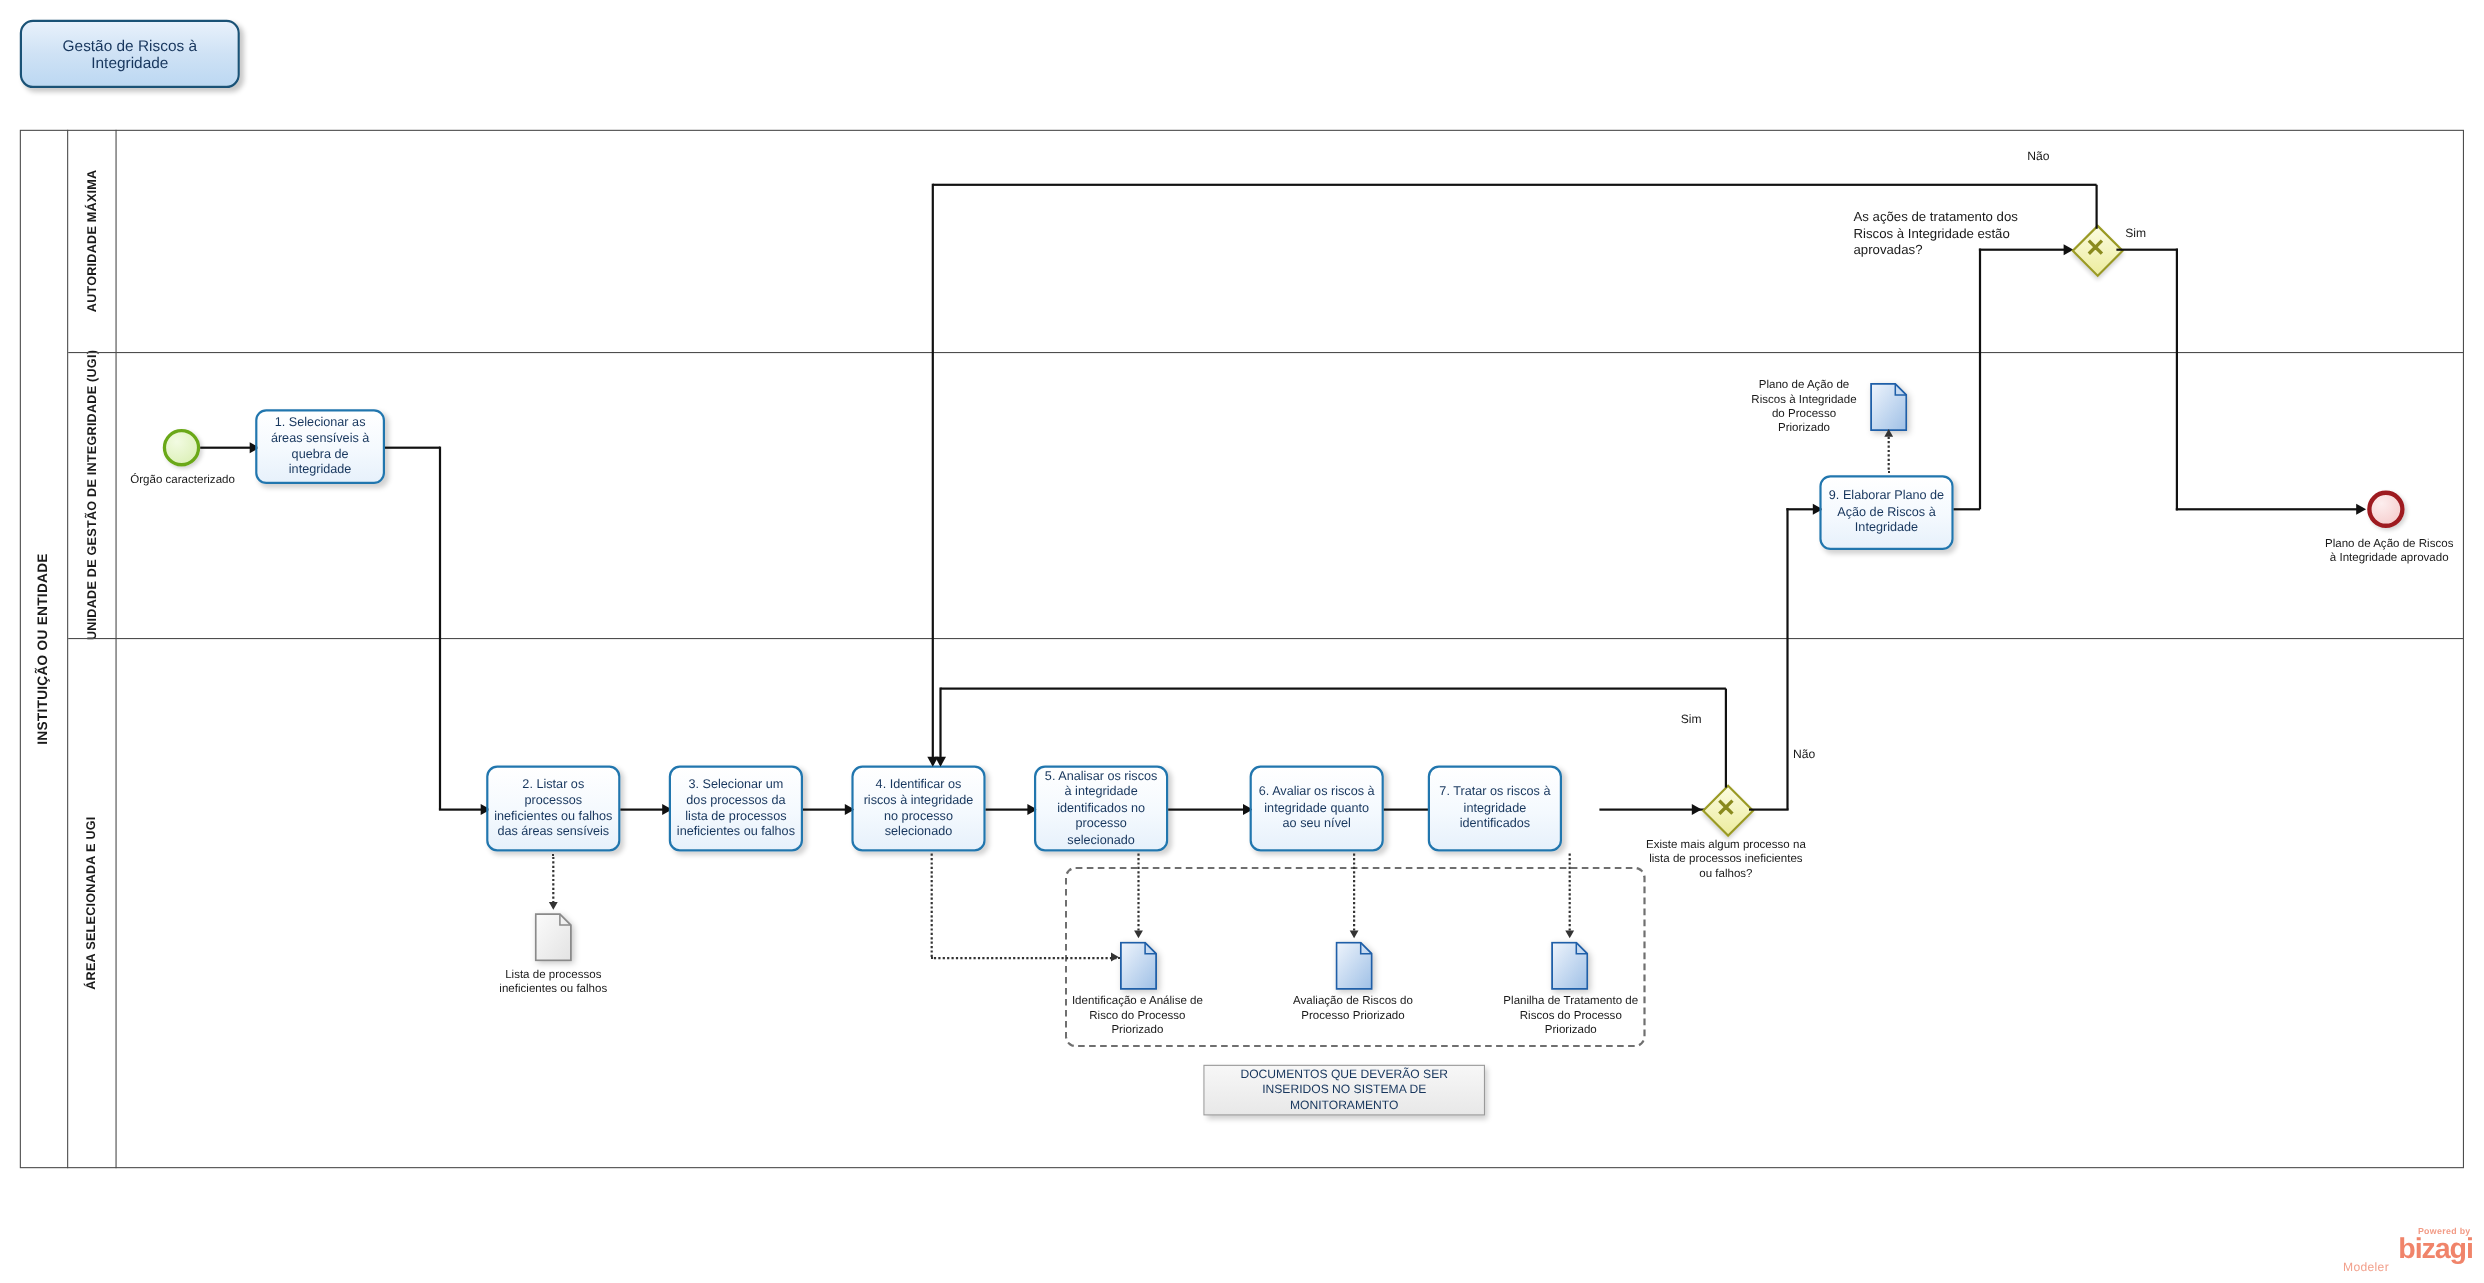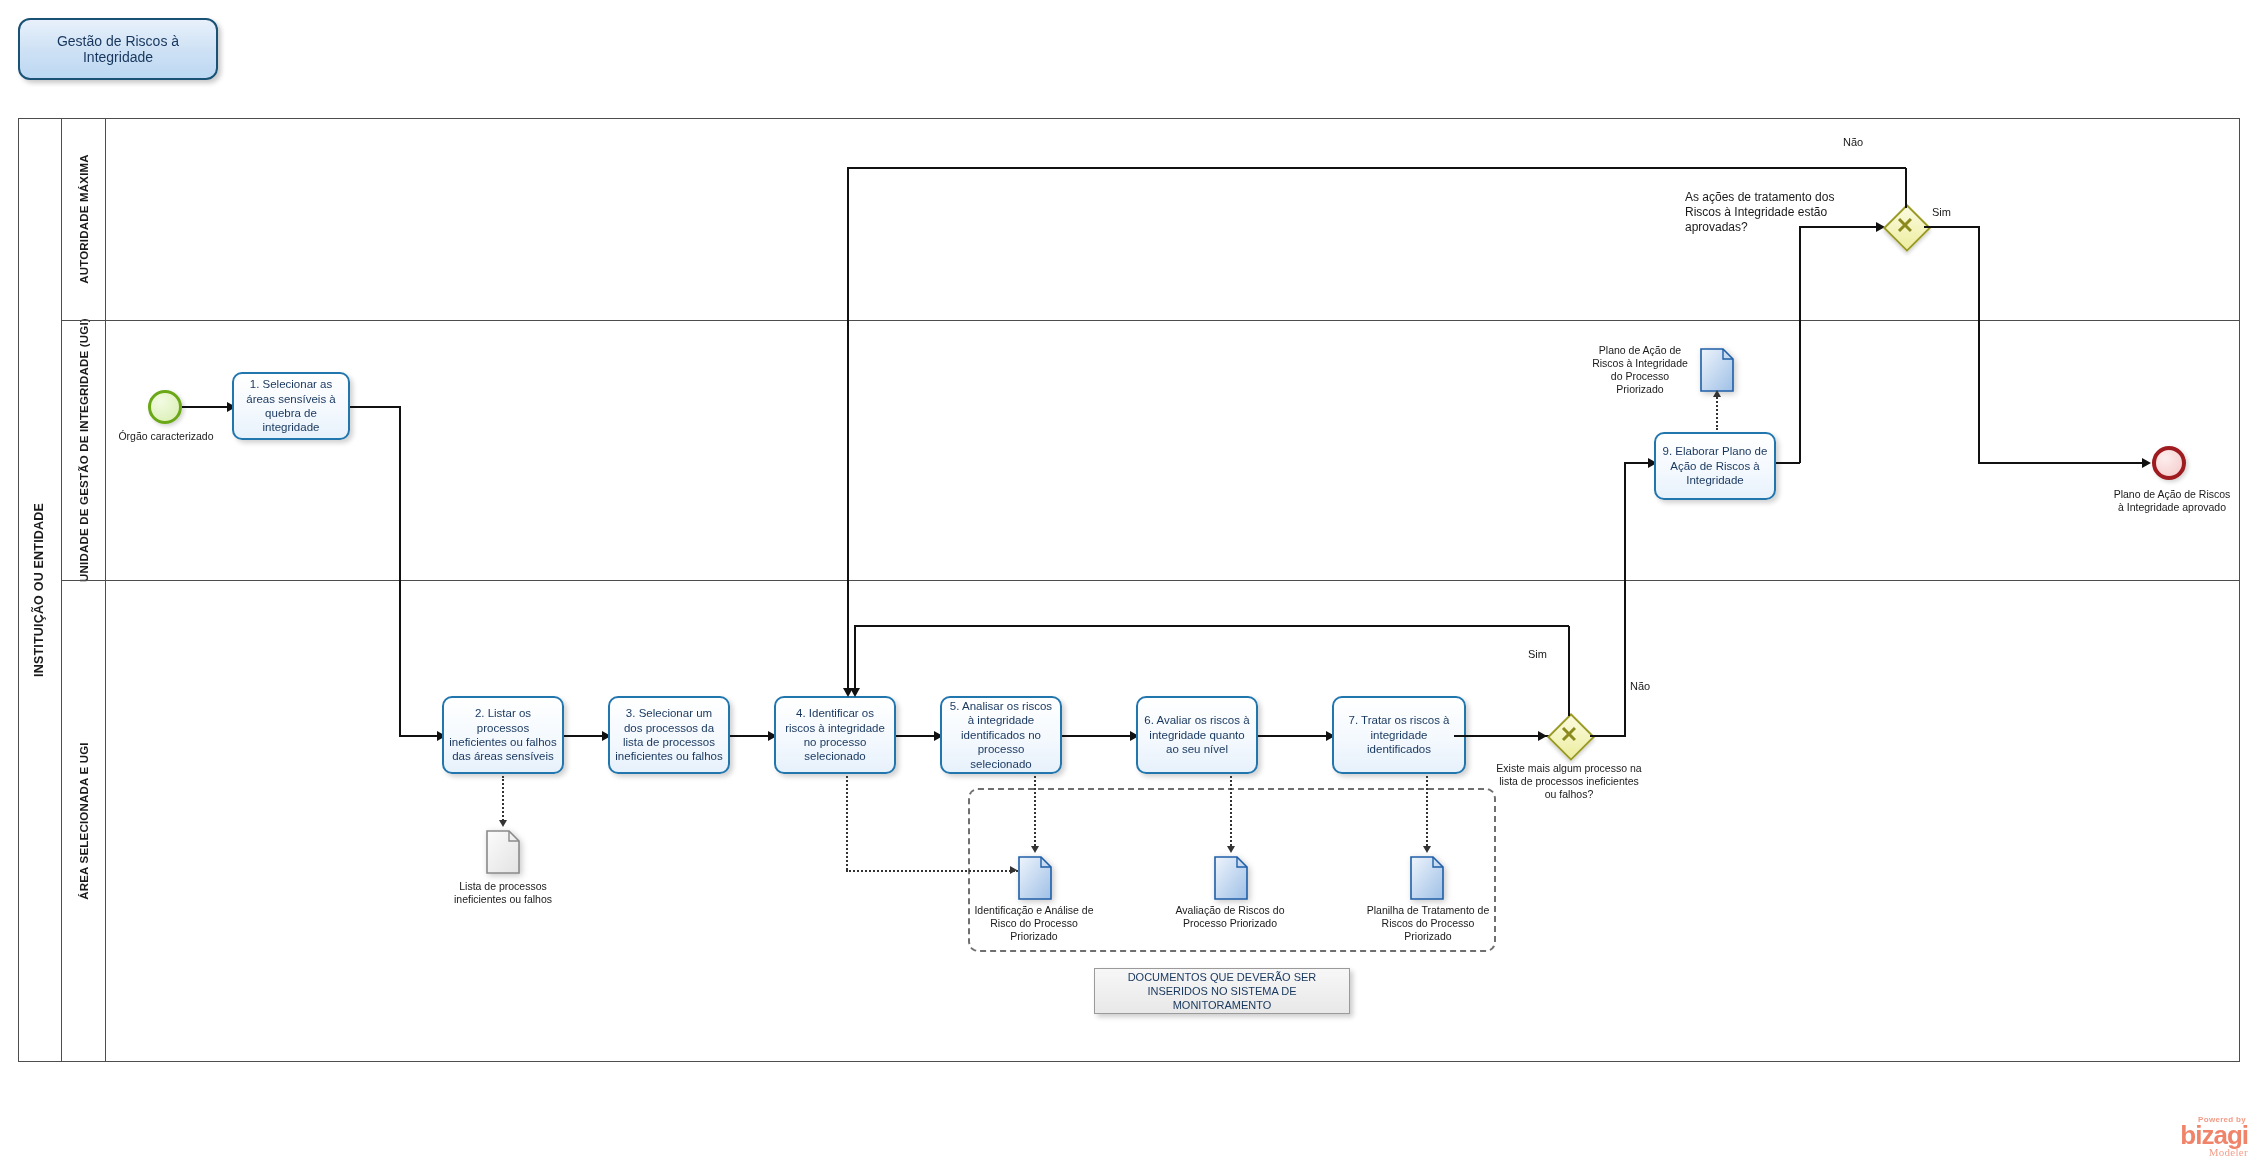--- a/index.html
+++ b/index.html
@@ -100,21 +100,21 @@
   .ar-r{border-top:5px solid transparent;border-bottom:5px solid transparent;border-left:9px solid #111;}
   .ar-d{border-left:5px solid transparent;border-right:5px solid transparent;border-top:9px solid #111;}
   .ar-od{border-left:4px solid transparent;border-right:4px solid transparent;border-top:7px solid #333;}
   .ar-ou{border-left:4px solid transparent;border-right:4px solid transparent;border-bottom:7px solid #333;}
   .ar-or{border-top:4px solid transparent;border-bottom:4px solid transparent;border-left:7px solid #333;}
 
   
   .logo{position:absolute;right:10px;bottom:8px;width:120px;text-align:right;}
   .logo .pb{font-size:8px;color:#f29b86;letter-spacing:.3px;text-align:right;margin-right:2px;font-weight:bold;}
   .logo .bz{font-size:26px;color:#f0846a;line-height:.85;font-weight:bold;letter-spacing:-1px;}
-  .logo .md{font-size:11px;color:#f2a08c;letter-spacing:.3px;text-align:right;margin-left:2px;font-family:Liberation Serif, serif;}
+  .logo .md{font-size:11px;color:#f2a08c;letter-spacing:.3px;text-align:left;margin-left:2px;}
 </style>
 </head>
 <body>
 
 <div id="stage">
 
   <div class="title-box">Gestão de Riscos à Integridade</div>
 
   <div class="pool"></div>
   <div class="pool-label">
@@ -173,21 +173,21 @@
   </div>
   <div class="ln lnh" style="left:1062px;top:735px;width:72px;"></div>
   <div class="arrow ar-r" style="left:1130px;top:731px;"></div>
 
   <div class="task" style="left:1136px;top:696px;width:122px;height:78px;">
     <span>6. Avaliar os riscos à integridade quanto ao seu nível</span>
   </div>
   <div class="ln lnh" style="left:1258px;top:735px;width:72px;"></div>
   <div class="arrow ar-r" style="left:1326px;top:731px;"></div>
 
-  <div class="task" style="left:1332px;top:696px;width:134px;height:78px;">
+  <div class="task" style="left:1298px;top:696px;width:122px;height:78px;">
     <span>7. Tratar os riscos à integridade identificados</span>
   </div>
   <div class="ln lnh" style="left:1454px;top:735px;width:96px;"></div>
   <div class="arrow ar-r" style="left:1538px;top:731px;"></div>
 
   <div class="gw" style="left:1548px;top:714px;">
     <div class="dia"></div>
     <div class="x">✕</div>
   </div>
   <div class="lbl" style="left:1495px;top:762px;width:148px;">

